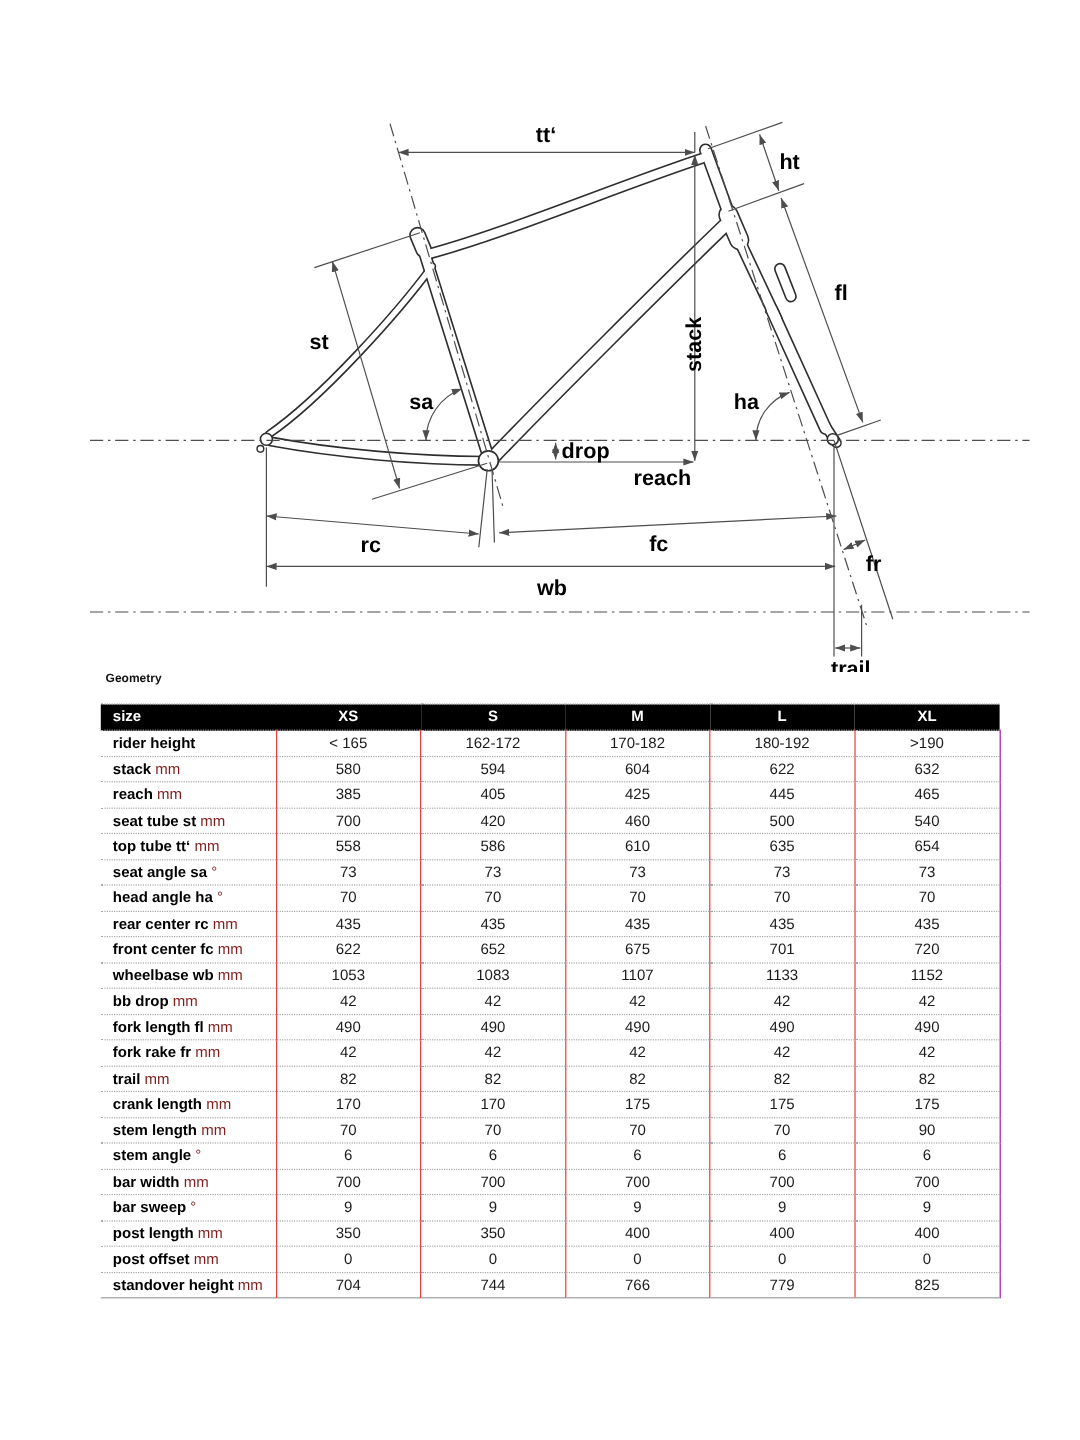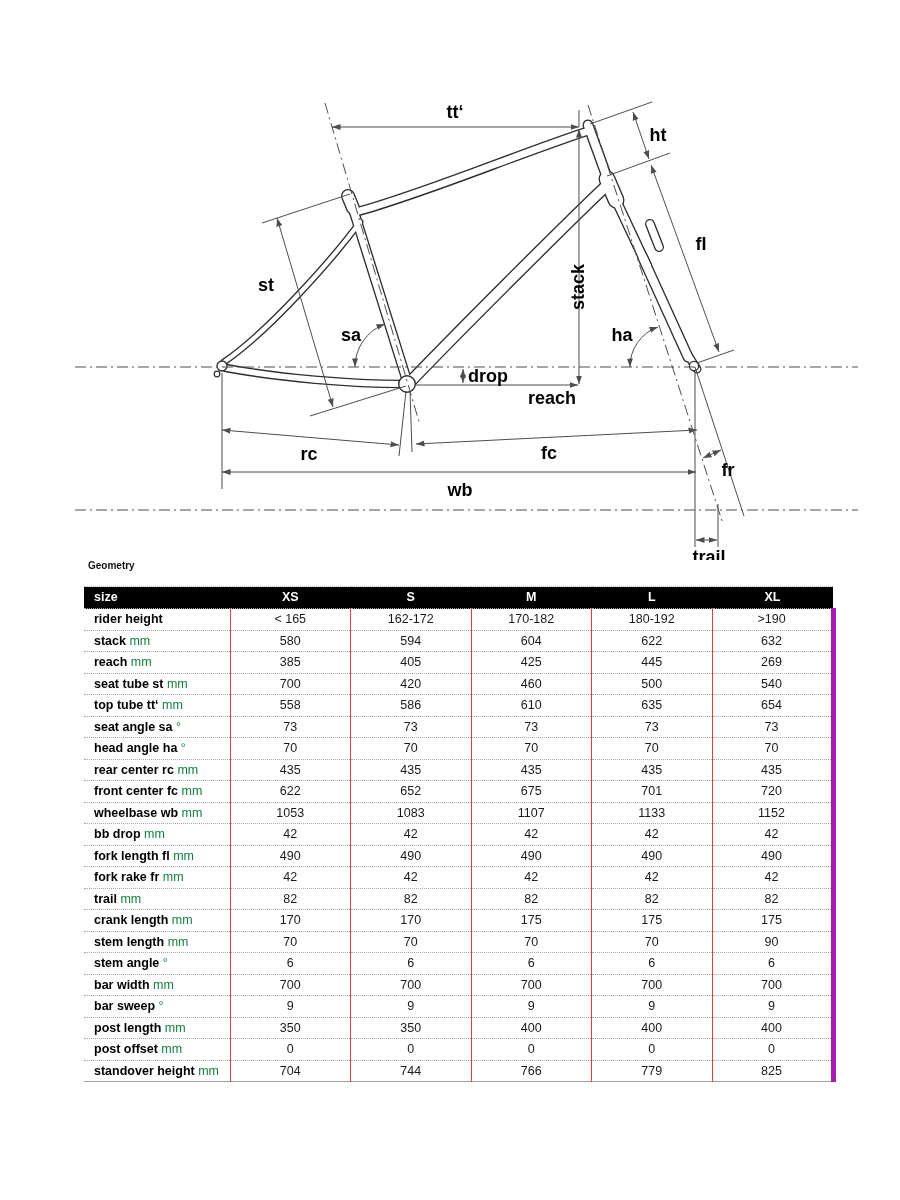--- a/index.html
+++ b/index.html
@@ -16,23 +16,23 @@
   #geo-title{position:absolute;left:88px;top:560px;font-size:10px;font-weight:bold;color:#111;}
   #tbl-wrap{position:absolute;left:84px;top:586px;width:749px;}
   table{border-collapse:collapse;table-layout:fixed;width:749px;border-top:1px dotted #bdbdbd;
     border-bottom:1px solid #9e9e9e;}
   th,td{font-size:12.5px;height:20.5px;padding:0;line-height:1;vertical-align:middle;}
   thead th{background:#000;color:#fff;font-weight:bold;height:21px;}
   thead th.lblh{text-align:left;padding-left:10px;margin-left:28px;}
   tbody td{border-top:1px dotted #a8a8a8;color:#1a1a1a;}
   td.lbl{text-align:left;padding-left:10px;white-space:nowrap;}
   td.lbl .rlabel{font-weight:bold;color:#000;}
-  td.lbl .runit{font-weight:normal;color:#15803d;}
+  td.lbl .runit{font-weight:normal;color:#7f1d1d;}
   td.v{text-align:center;border-left:1px solid #e2403b;}
-  td.v:last-child{border-right:5px solid #a21caf;}
+  td.v:last-child{border-right:1px solid #a21caf;}
 </style>
 </head>
 <body>
 
 <div id="stage">
 
   <svg width="900" height="560" viewBox="0 0 900 560">
     <defs>
       <marker id="ar" markerWidth="9" markerHeight="7" refX="8.5" refY="3.5" orient="auto-start-reverse" markerUnits="userSpaceOnUse">
         <path d="M0,0.5 L8.5,3.5 L0,6.5 z" fill="#4d4d4d"></path>
@@ -166,21 +166,21 @@
       <td class="v rval">622</td>
       <td class="v rval">632</td>
     </tr>
 
     <tr>
       <td class="lbl"><span class="rlabel">reach</span><span class="runit"> mm</span></td>
       <td class="v rval">385</td>
       <td class="v rval">405</td>
       <td class="v rval">425</td>
       <td class="v rval">445</td>
-      <td class="v rval">269</td>
+      <td class="v rval">465</td>
     </tr>
 
     <tr>
       <td class="lbl"><span class="rlabel">seat tube st</span><span class="runit"> mm</span></td>
       <td class="v rval">700</td>
       <td class="v rval">420</td>
       <td class="v rval">460</td>
       <td class="v rval">500</td>
       <td class="v rval">540</td>
     </tr>

